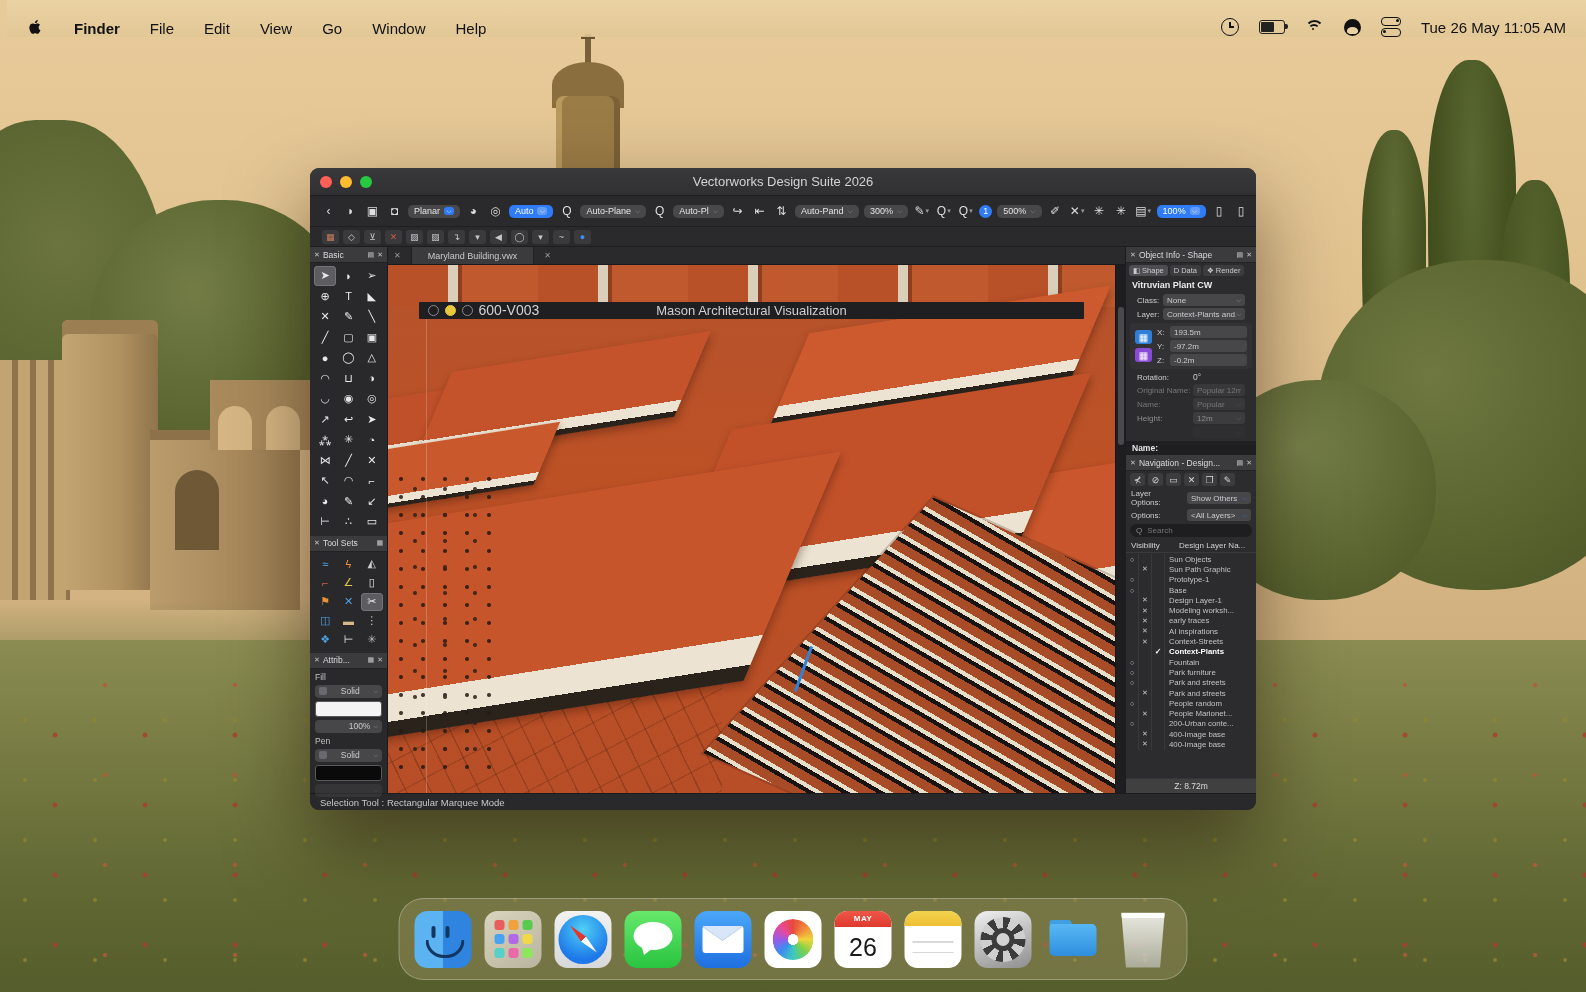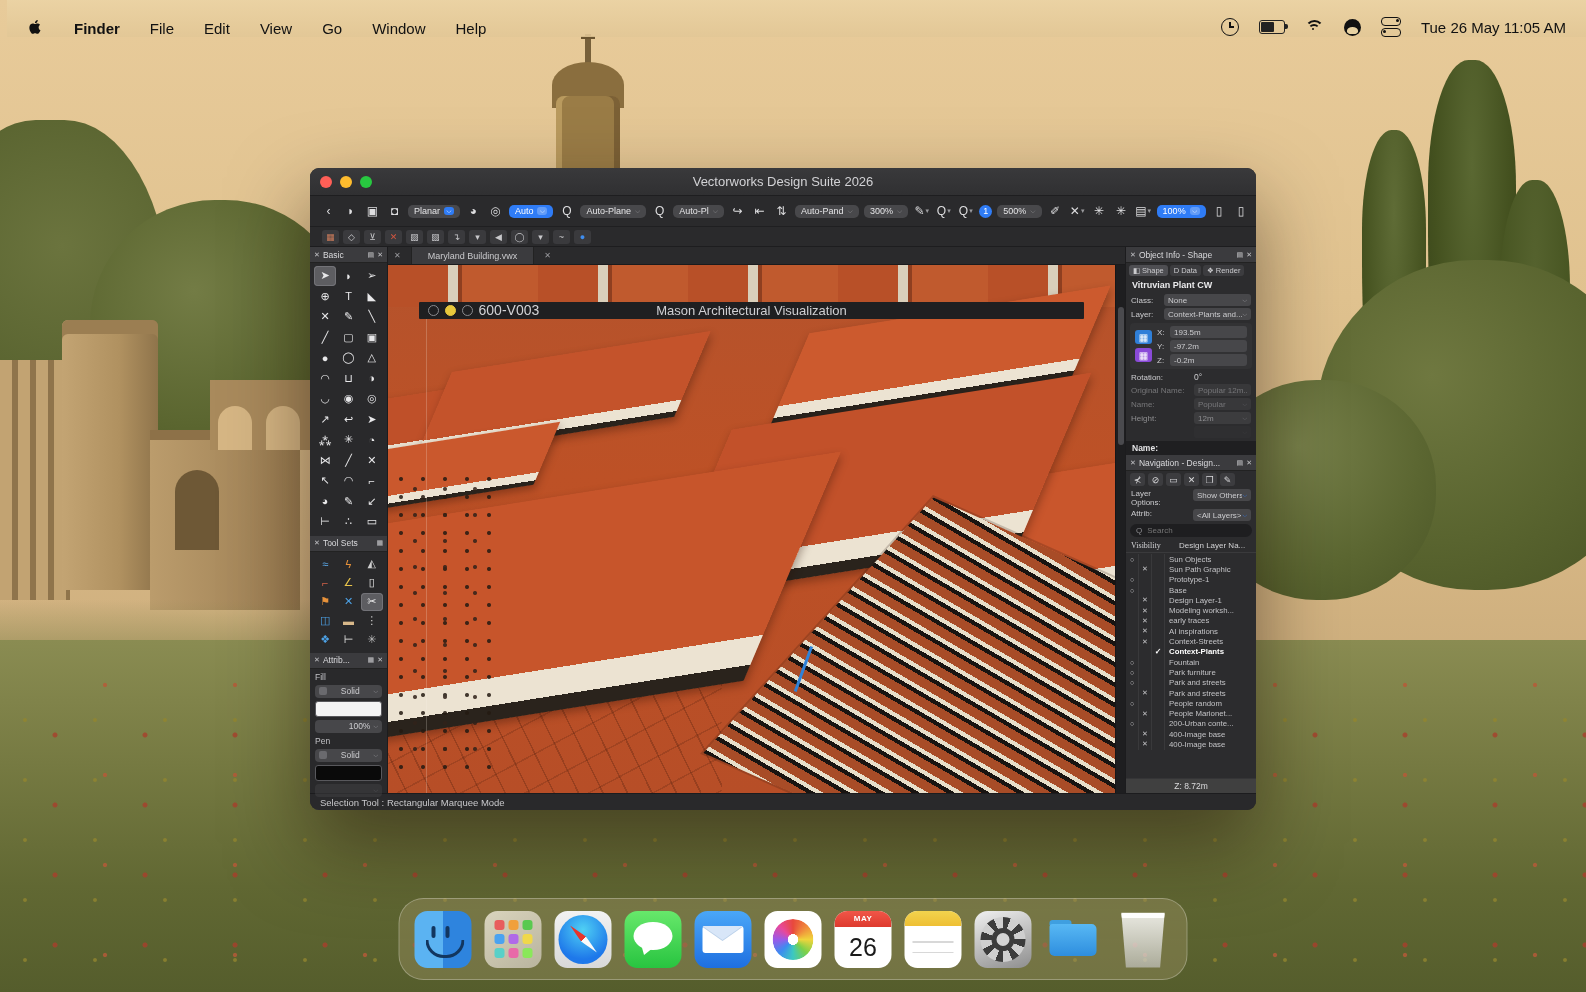--- a/index.html
+++ b/index.html
@@ -126,45 +126,45 @@
   .vbar .c{width:9px;height:9px;border-radius:50%;border:1.6px solid #8a8a8e;flex:none;}
   .vbar .c.fill{background:#e8c83c;border-color:#e8c83c;}
   .vbar .vid{font-size:14px;color:#d2d2d5;}
   .vbar .vtitle{position:absolute;left:0;right:0;text-align:center;font-size:13px;color:#cfcfd2;}
   
   .rightcol{width:130px;background:#2c2c2e;border-left:1px solid #1c1c1e;display:flex;flex-direction:column;font-size:8.5px;color:#cbcbce;flex:none;}
   .oi-tabs{display:flex;gap:2px;padding:2px 3px;}
   .oi-tab{background:#3c3c3f;border-radius:3px;padding:1px 4px;font-size:7.5px;display:flex;gap:2px;align-items:center;white-space:nowrap;overflow:hidden;}
   .oi-tab.sel{background:#4e4e52;}
   .oi-name{font-size:9px;font-weight:bold;color:#eaeaec;padding:2px 6px 3px;}
-  .oi-row{display:flex;align-items:center;gap:7px;padding:1px 5px;}
+  .oi-row{display:flex;align-items:center;gap:0;padding:1px 11px;}
   .oi-row label{width:26px;font-size:8px;flex:none;}
   .oi-row label.wide{width:56px;}
   .oi-pill{flex:1;background:#47474a;border-radius:3px;height:12px;display:flex;align-items:center;padding:0 4px;justify-content:space-between;min-width:0;}
   .oi-pill span{white-space:nowrap;overflow:hidden;font-size:8px;}
   .oi-pill .st{font-size:6px;color:#9f9fa3;flex:none;}
   .oi-pill.dim{opacity:.4;}
   .xyz{display:flex;padding:3px 5px;gap:5px;align-items:center;background:#323234;border-radius:4px;margin:2px 4px;}
   .xyz-icons{display:flex;flex-direction:column;gap:4px;}
   .gicon{width:17px;height:14px;border-radius:3px;display:flex;align-items:center;justify-content:center;font-size:10px;color:#fff;}
   .gicon.blue{background:#2f7fd8;}
   .gicon.purple{background:#8a4ad8;}
   .xyz-f{flex:1;display:flex;flex-direction:column;gap:2px;min-width:0;}
   .xyz-r{display:flex;align-items:center;gap:3px;}
   .xyz-r label{width:10px;font-size:8px;}
   .oi-namebar{background:#1f1f21;padding:2px 6px;font-size:8.5px;font-weight:bold;color:#e4e4e6;margin-top:2px;}
   .nav-icons{display:flex;gap:3px;padding:2px 4px;align-items:center;}
   .nav-ic{width:15px;height:13px;background:#3c3c3f;border-radius:3px;display:flex;align-items:center;justify-content:center;font-size:9px;color:#dcdcde;}
-  .nav-row{display:flex;align-items:flex-start;gap:10px;padding:1px 5px;}
+  .nav-row{display:flex;align-items:center;gap:4px;padding:1px 5px;}
   .nav-row label{width:52px;font-size:8px;flex:none;}
   .search{margin:2px 4px;background:#1e1e20;border-radius:8px;height:13px;display:flex;align-items:center;padding:0 6px;gap:3px;color:#8a8a8e;}
   .search .q{font-size:8px;}
   .search input{background:transparent;border:none;color:#ccc;font-size:8px;width:100%;outline:none;font-family:"Liberation Sans",sans-serif;}
   .cols{display:flex;font-size:8px;padding:2px 5px;border-bottom:1px solid #3a3a3c;color:#d2d2d4;}
-  .cols .cv1{width:48px;font-family:Liberation Serif, serif;}
+  .cols .cv1{width:48px;}
   .layers{flex:1;overflow:hidden;padding-top:1px;}
   .lrow{display:flex;align-items:center;height:10.3px;font-size:7.8px;color:#c3c3c6;}
   .lrow .m{width:12px;text-align:center;border-right:1px solid #39393b;height:100%;display:flex;align-items:center;justify-content:center;font-size:7px;flex:none;}
   .lrow .m.ck{font-size:8px;color:#fff;}
   .lrow .nm{padding-left:4px;white-space:nowrap;overflow:hidden;}
   .lrow.active{color:#fff;font-weight:bold;}
   .zbar{height:14px;background:#404040;display:flex;align-items:center;justify-content:center;font-size:8.5px;color:#dadadc;border-top:1px solid #353537;flex:none;}
   .statusbar{height:16px;background:#29292b;border-top:1px solid #1c1c1e;display:flex;align-items:center;padding:0 10px;font-size:9.5px;color:#c8c8cb;flex:none;}
   
   .dock{position:absolute;left:50%;transform:translateX(-50%);bottom:12px;height:80px;background:rgba(150,142,96,.45);border:1px solid rgba(255,255,255,.28);border-radius:25px;display:flex;align-items:center;gap:13px;padding:0 15px;z-index:60;}
@@ -615,21 +615,21 @@
           <span class="nav-ic">✎</span>
         </div>
         <div class="nav-row">
             <label>Layer Options:</label>
           <div class="oi-pill">
               <span>Show Others</span>
               <span class="st" style="color:#2f7cf6">⌵</span>
             </div>
           </div>
         <div class="nav-row">
-            <label>Attrib:</label>
+            <label>Options:</label>
           <div class="oi-pill">
               <span>&lt;All Layers&gt;</span>
               <span class="st" style="color:#2f7cf6">⌵</span>
             </div>
           </div>
         <div class="search">
           <span class="q">Q</span>
           <input placeholder="Search" style="">
         </div>
         <div class="cols">

